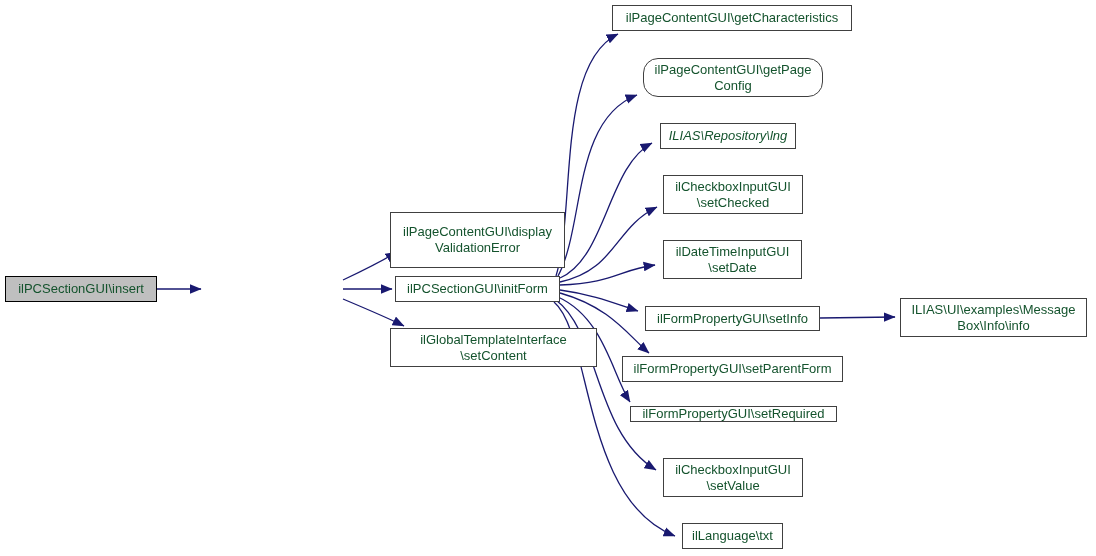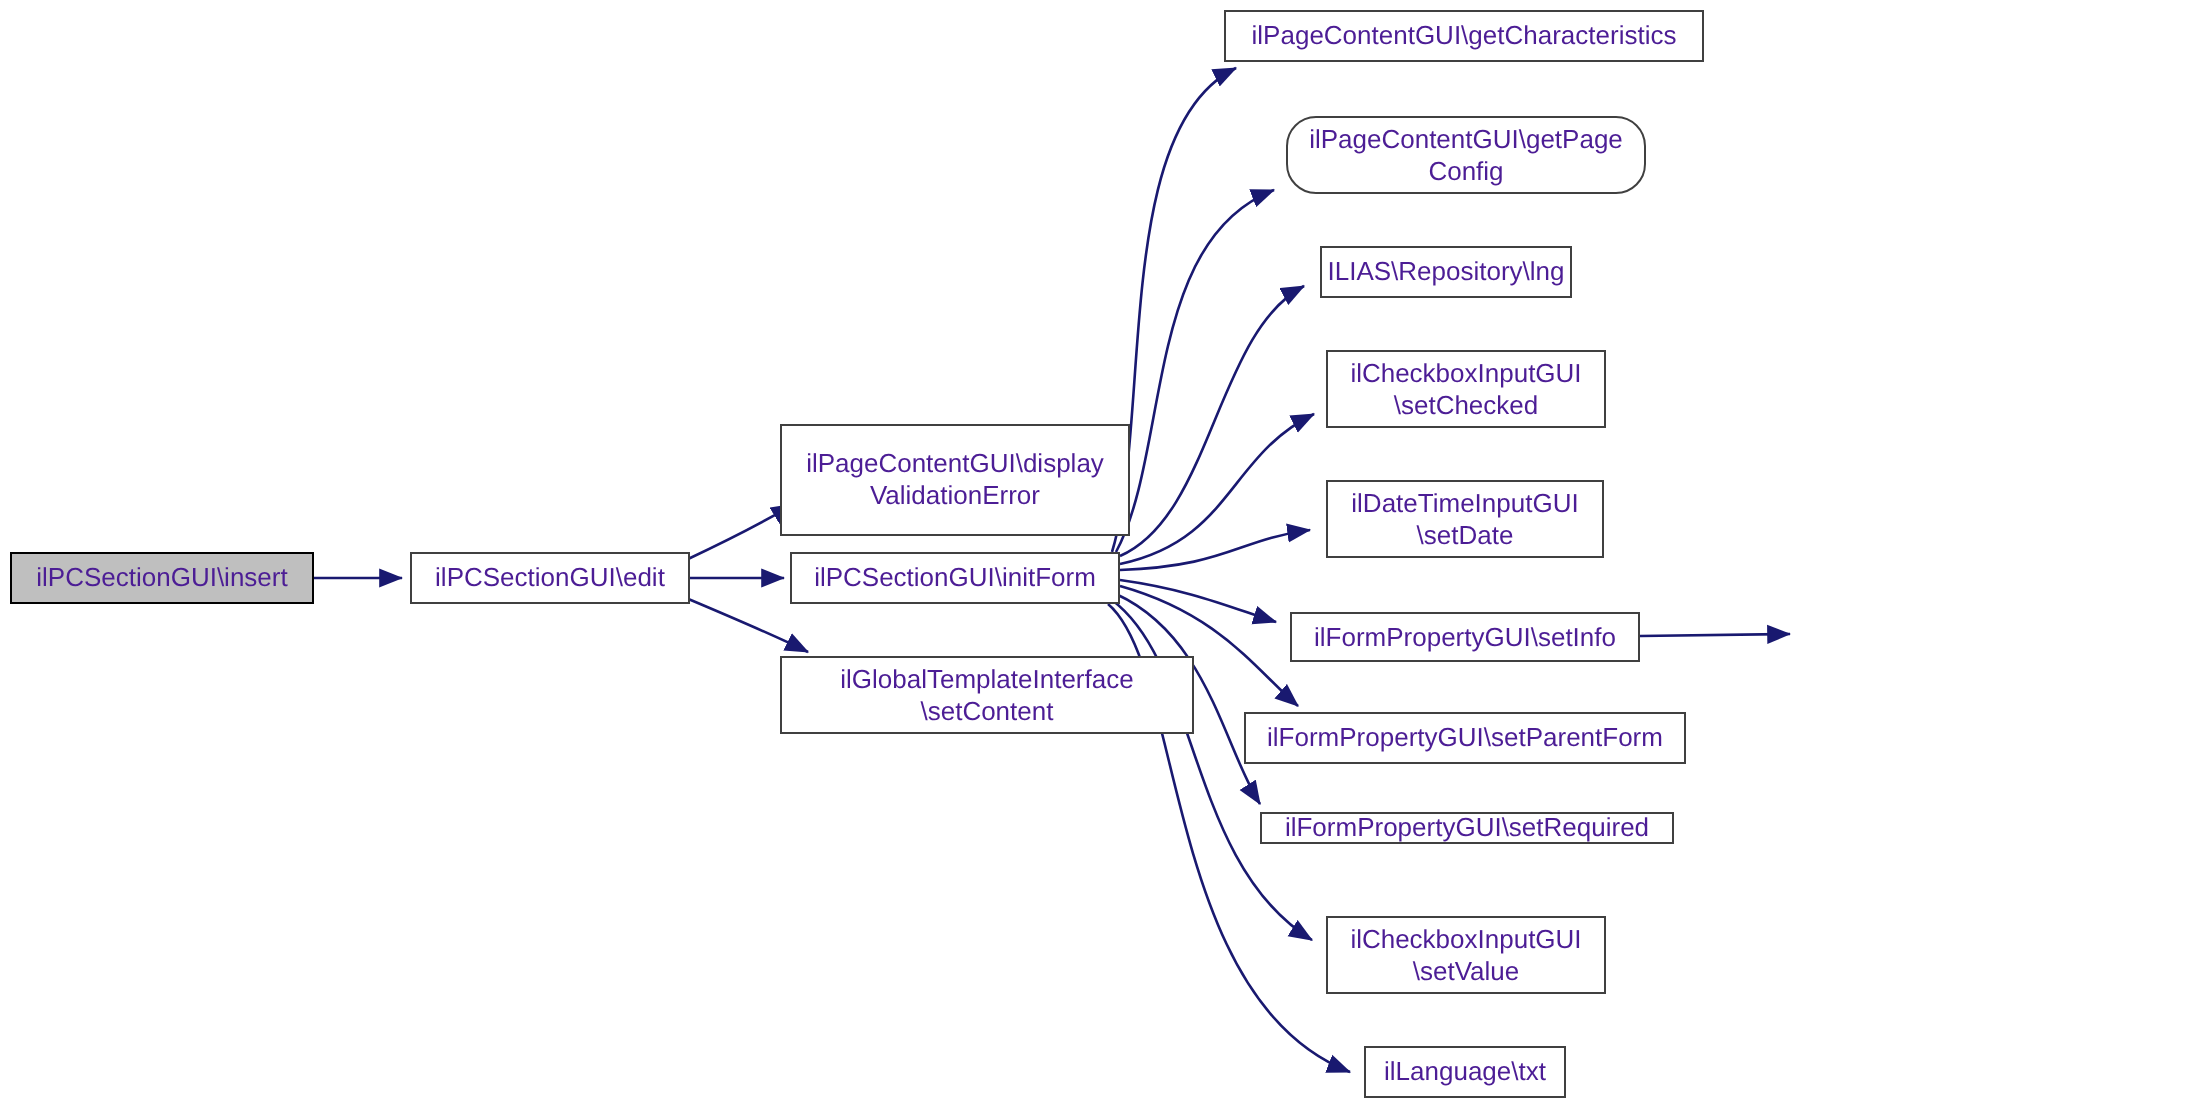--- a/index.html
+++ b/index.html
@@ -19,21 +19,21 @@
   }
   .node {
     position: absolute;
     box-sizing: border-box;
     display: flex;
     align-items: center;
     justify-content: center;
     text-align: center;
     background: #ffffff;
     border: 1px solid #404040;
-    color: #4c1d95;
+    color: #14532d;
     font-size: 13px;
     line-height: 16px;
     white-space: pre-line;
     cursor: pointer;
   }
   .node.highlight {
     background: #bfbfbf;
     border-color: #000000;
     cursor: default;
   }
@@ -66,48 +66,49 @@
     <path class="edge" d="M 560,290 C 596,295 616,304 638,311" marker-end="url(#arrow)"></path>
     <path class="edge" d="M 560,293 C 610,307 628,335 649,353" marker-end="url(#arrow)"></path>
     <path class="edge" d="M 558,297 C 604,318 612,374 630,402" marker-end="url(#arrow)"></path>
     <path class="edge" d="M 556,300 C 600,333 594,432 656,470" marker-end="url(#arrow)"></path>
     <path class="edge" d="M 554,302 C 592,334 582,500 675,536" marker-end="url(#arrow)"></path>
     <path class="edge" d="M 820,318 L 895,317" marker-end="url(#arrow)"></path>
   </svg>
 
   <div class="node highlight" style="left:5px; top:276px; width:152px; height:26px;">ilPCSectionGUI\insert</div>
 
-  <div class="node" style="left:205px; top:276px; width:140px; height:26px;">ilPCSectionGUI\edit</div>
 
   <div class="node" style="left:390px; top:212px; width:175px; height:56px;">ilPageContentGUI\display
 ValidationError</div>
 
   <div class="node" style="left:395px; top:276px; width:165px; height:26px;">ilPCSectionGUI\initForm</div>
 
   <div class="node" style="left:390px; top:328px; width:207px; height:39px;">ilGlobalTemplateInterface
 \setContent</div>
 
   <div class="node" style="left:612px; top:5px; width:240px; height:26px;">ilPageContentGUI\getCharacteristics</div>
 
   <div class="node" style="left:643px; top:58px; width:180px; height:39px;border-radius:15px;">ilPageContentGUI\getPage
 Config</div>
 
-  <div class="node" style="left:660px; top:123px; width:126px; height:26px;">ILIAS\Repository\lng</div>
+  <div class="node" style="left:660px; top:123px; width:136px; height:26px;font-style:italic;">ILIAS\Repository\lng</div>
 
   <div class="node" style="left:663px; top:175px; width:140px; height:39px;">ilCheckboxInputGUI
 \setChecked</div>
 
   <div class="node" style="left:663px; top:240px; width:139px; height:39px;">ilDateTimeInputGUI
 \setDate</div>
 
   <div class="node" style="left:645px; top:306px; width:175px; height:25px;">ilFormPropertyGUI\setInfo</div>
 
   <div class="node" style="left:622px; top:356px; width:221px; height:26px;">ilFormPropertyGUI\setParentForm</div>
 
   <div class="node" style="left:630px; top:406px; width:207px; height:16px;">ilFormPropertyGUI\setRequired</div>
 
   <div class="node" style="left:663px; top:458px; width:140px; height:39px;">ilCheckboxInputGUI
 \setValue</div>
 
   <div class="node" style="left:682px; top:523px; width:101px; height:26px;">ilLanguage\txt</div>
 
+  <div class="node" style="left:900px; top:298px; width:187px; height:39px;">ILIAS\UI\examples\Message
+Box\Info\info</div>
 
 </div>
 
 </body></html>

